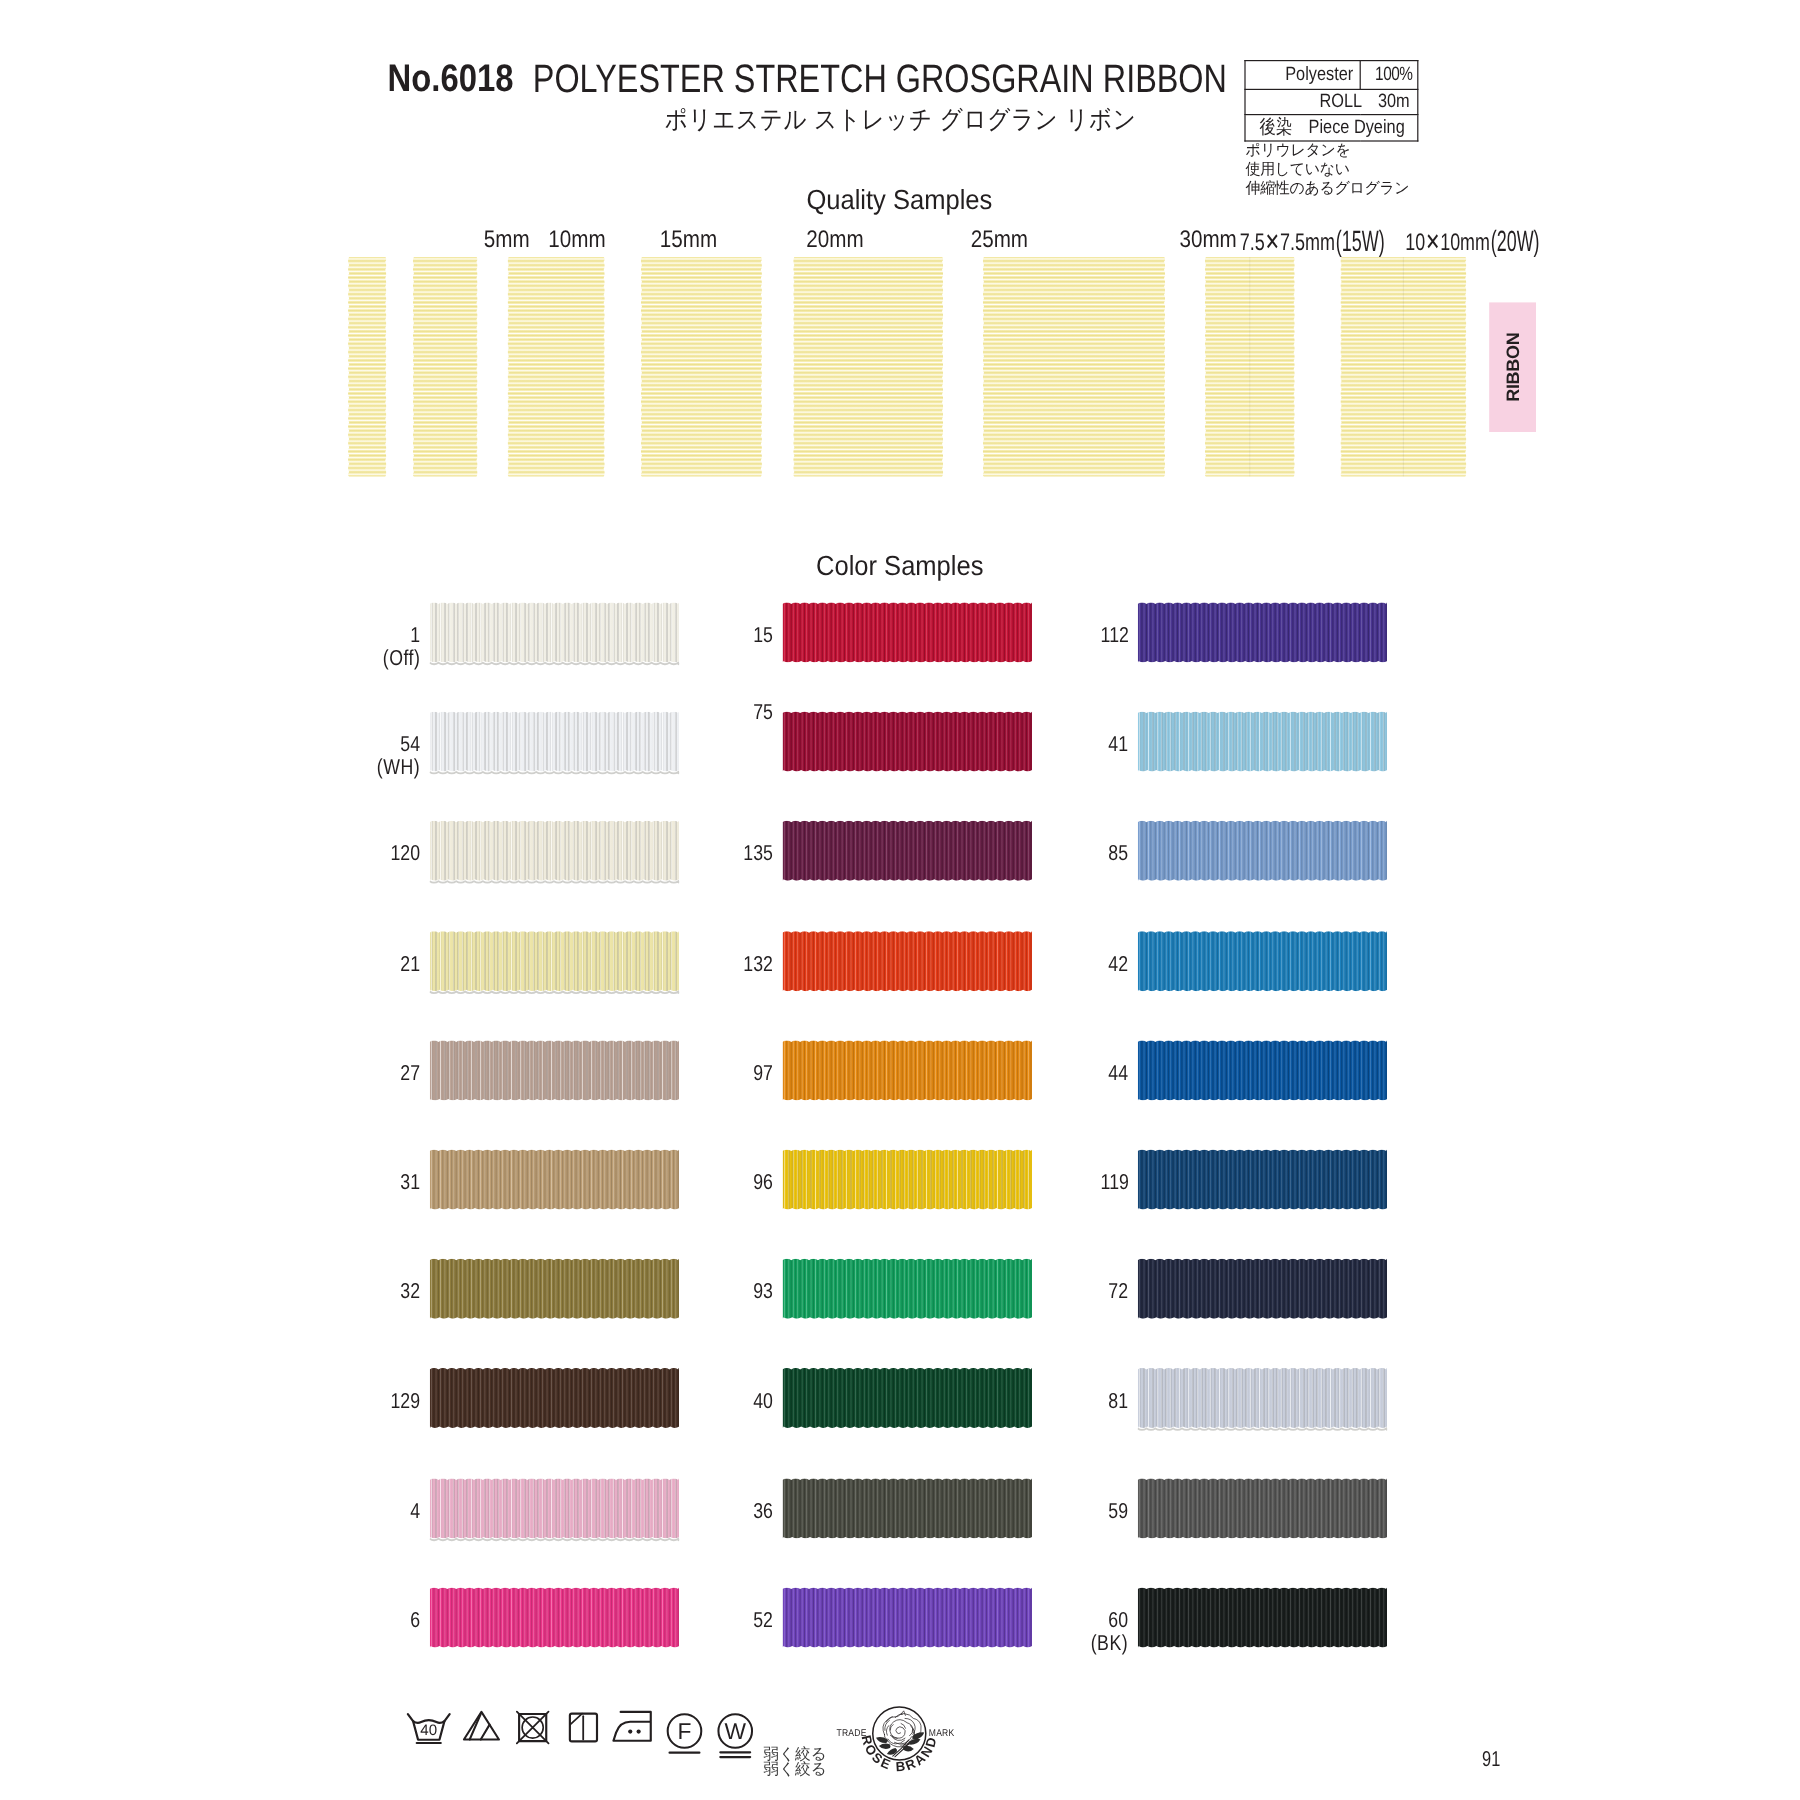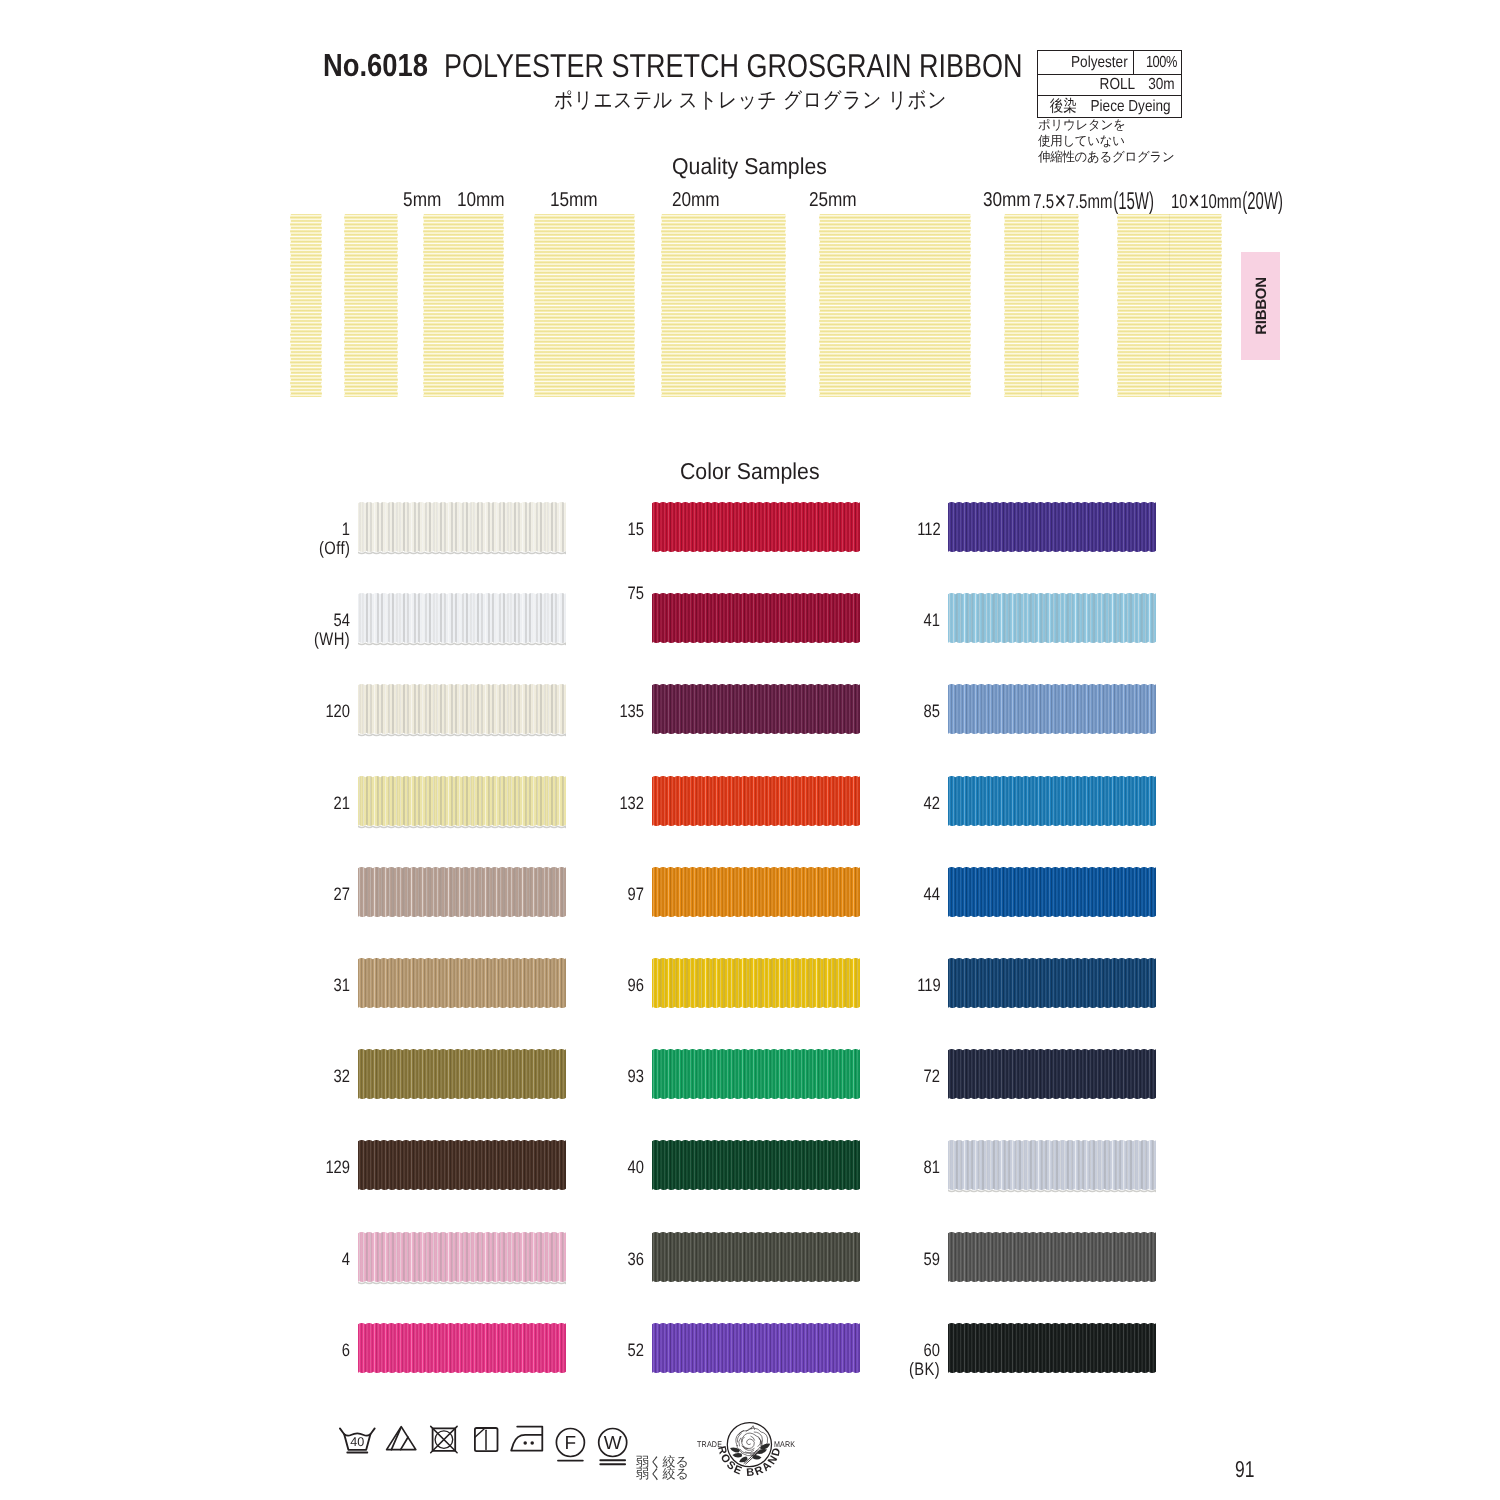--- a/index.html
+++ b/index.html
@@ -46,21 +46,21 @@
   .c-sub{position:absolute;font-size:18px;text-align:right;white-space:nowrap;}
   .c-code .sx,.c-sub .sx{display:inline-block;transform:scaleX(0.82);transform-origin:right center;}
   .c-sub .sx{letter-spacing:0.55px;}
   .c-sample{position:absolute;}
   
   #care-row{left:330px;top:1424px;}
   .care-note{position:absolute;left:636px;font-size:13px;line-height:1;letter-spacing:0.1px;color:#3a3a3a;margin-top:16px;}
   
   #logo{left:700px;top:1415px;}
   
-  #page-number{left:1235px;top:1455.5px;font-size:23px;}
+  #page-number{left:1235px;top:1455.5px;font-size:18px;}
   #page-number span{display:inline-block;transform:scaleX(0.76);transform-origin:left center;}
 </style>
 </head>
 <body>
 
 <div class="abs" id="header-code"><span class="sx">No.6018</span></div>
 <div class="abs" id="header-title"><span class="sx">POLYESTER STRETCH GROSGRAIN RIBBON</span></div>
 <div class="abs" id="header-subtitle"><span class="sx">ポリエステル ストレッチ グログラン リボン</span></div>
 
 <table class="abs" id="spec-table">

